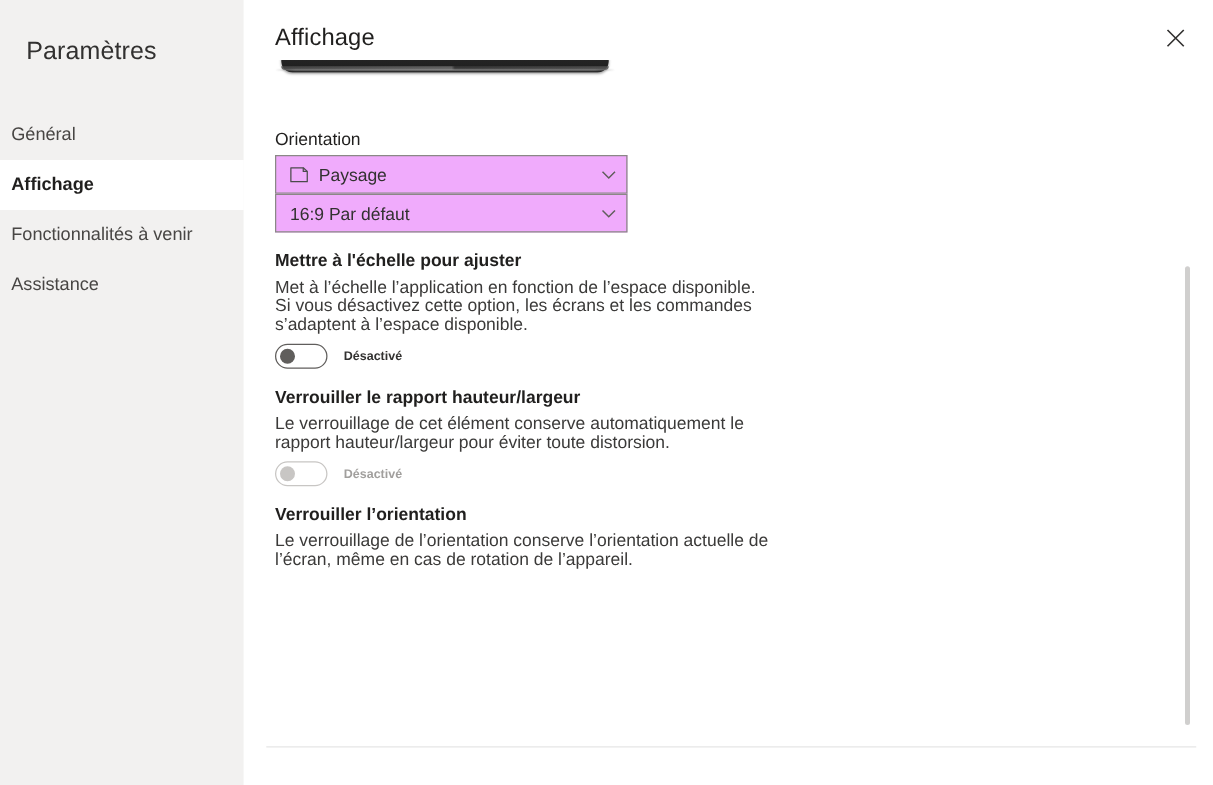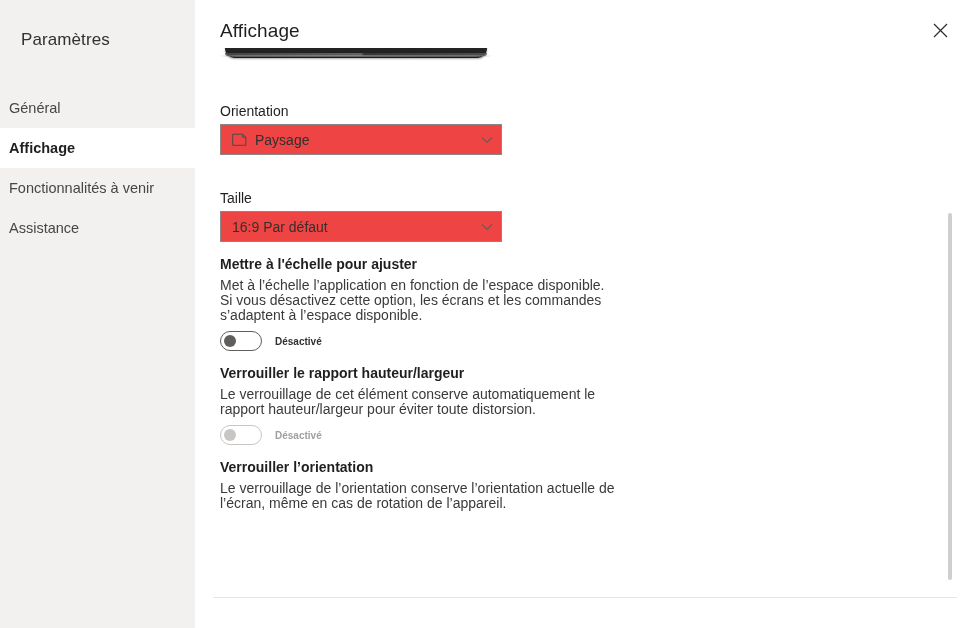--- a/index.html
+++ b/index.html
@@ -29,21 +29,21 @@
     width: 195px;
     height: 628px;
     background: #f2f1f0;
     flex: 0 0 195px;
     box-sizing: border-box;
   }
   .sidebar-title {
     position: absolute;
     left: 21px;
     top: 30px;
-    font-size: 17px;
+    font-size: 20px;
     color: #323130;
     letter-spacing: 0.1px;
     white-space: nowrap;
   }
   .nav {
     position: absolute;
     left: 0;
     top: 88px;
     width: 195px;
   }
@@ -159,21 +159,21 @@
     margin: 35px 0 5px 0;
     white-space: nowrap;
   }
   .field-label.first { margin-top: 37px; }
 
   .dropdown {
     position: relative;
     width: 282px;
     height: 31px;
     border: 1px solid #8a8886;
-    background: #ef4444;
+    background: #f0abfc;
     box-sizing: border-box;
     display: flex;
     align-items: center;
     cursor: pointer;
   }
   .dd-icon {
     margin-left: 10px;
     width: 16px;
     height: 16px;
     display: flex;
@@ -342,21 +342,20 @@
             </svg>
           </span>
           <span class="dd-value">Paysage</span>
           <span class="dd-chevron">
             <svg width="12" height="8" viewBox="0 0 12 8" aria-hidden="true">
               <path d="M1 1.4 L6 6.4 L11 1.4" fill="none" stroke="#605e5c" stroke-width="1.2"></path>
             </svg>
           </span>
         </div>
 
-        <div class="field-label">Taille</div>
         <div class="dropdown no-icon">
           <span class="dd-value">16:9 Par défaut</span>
           <span class="dd-chevron">
             <svg width="12" height="8" viewBox="0 0 12 8" aria-hidden="true">
               <path d="M1 1.4 L6 6.4 L11 1.4" fill="none" stroke="#605e5c" stroke-width="1.2"></path>
             </svg>
           </span>
         </div>
 
         <div class="setting">

